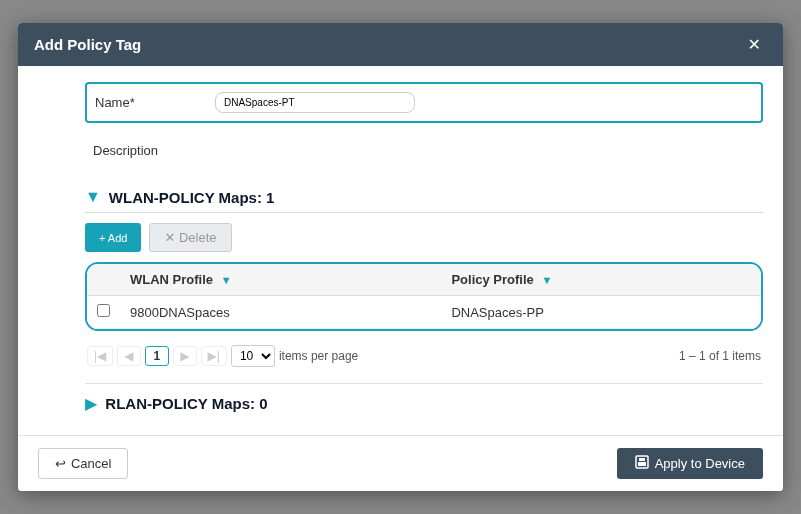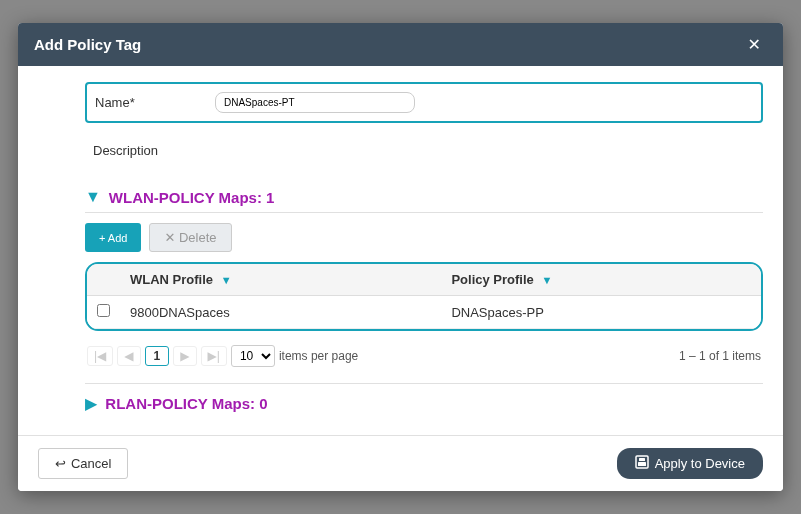--- a/index.html
+++ b/index.html
@@ -80,21 +80,21 @@
     }
     .section-chevron {
       color: #17a2b8;
       font-size: 16px;
       margin-right: 8px;
       cursor: pointer;
     }
     .section-title {
       font-size: 15px;
       font-weight: bold;
-      color: #a21caf;
+      color: #0f172a;
     }
     .toolbar {
       display: flex;
       gap: 8px;
       margin-bottom: 10px;
     }
     .btn-add {
       background: #17a2b8;
       color: #fff;
       border: none;
@@ -226,21 +226,21 @@
       font-size: 13px;
       cursor: pointer;
       display: flex;
       align-items: center;
       gap: 5px;
     }
     .btn-apply {
       background: #3d4e5e;
       color: #fff;
       border: none;
-      border-radius: 13px;
+      border-radius: 3px;
       padding: 7px 18px;
       font-size: 13px;
       cursor: pointer;
       display: flex;
       align-items: center;
       gap: 6px;
     }
   </style>
 </head>
 <body>

